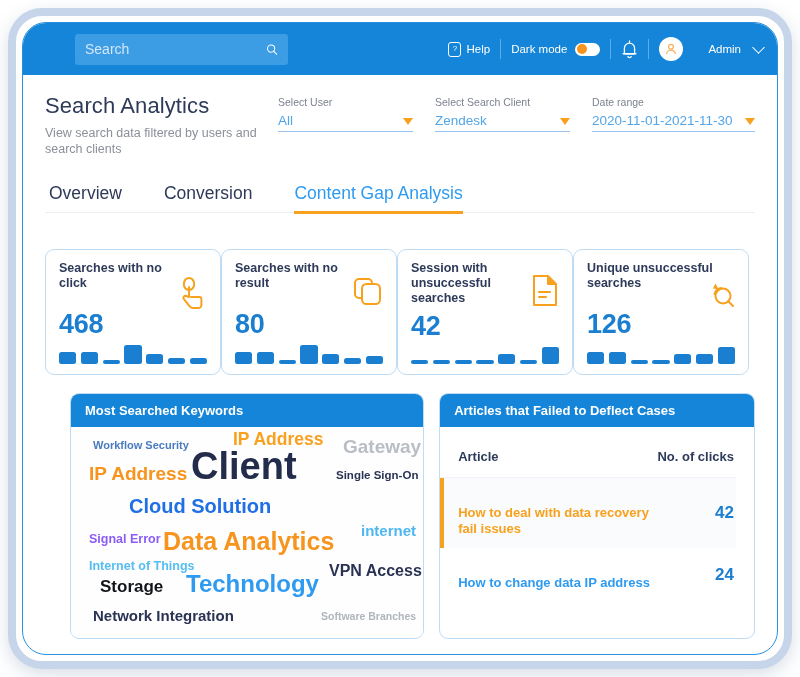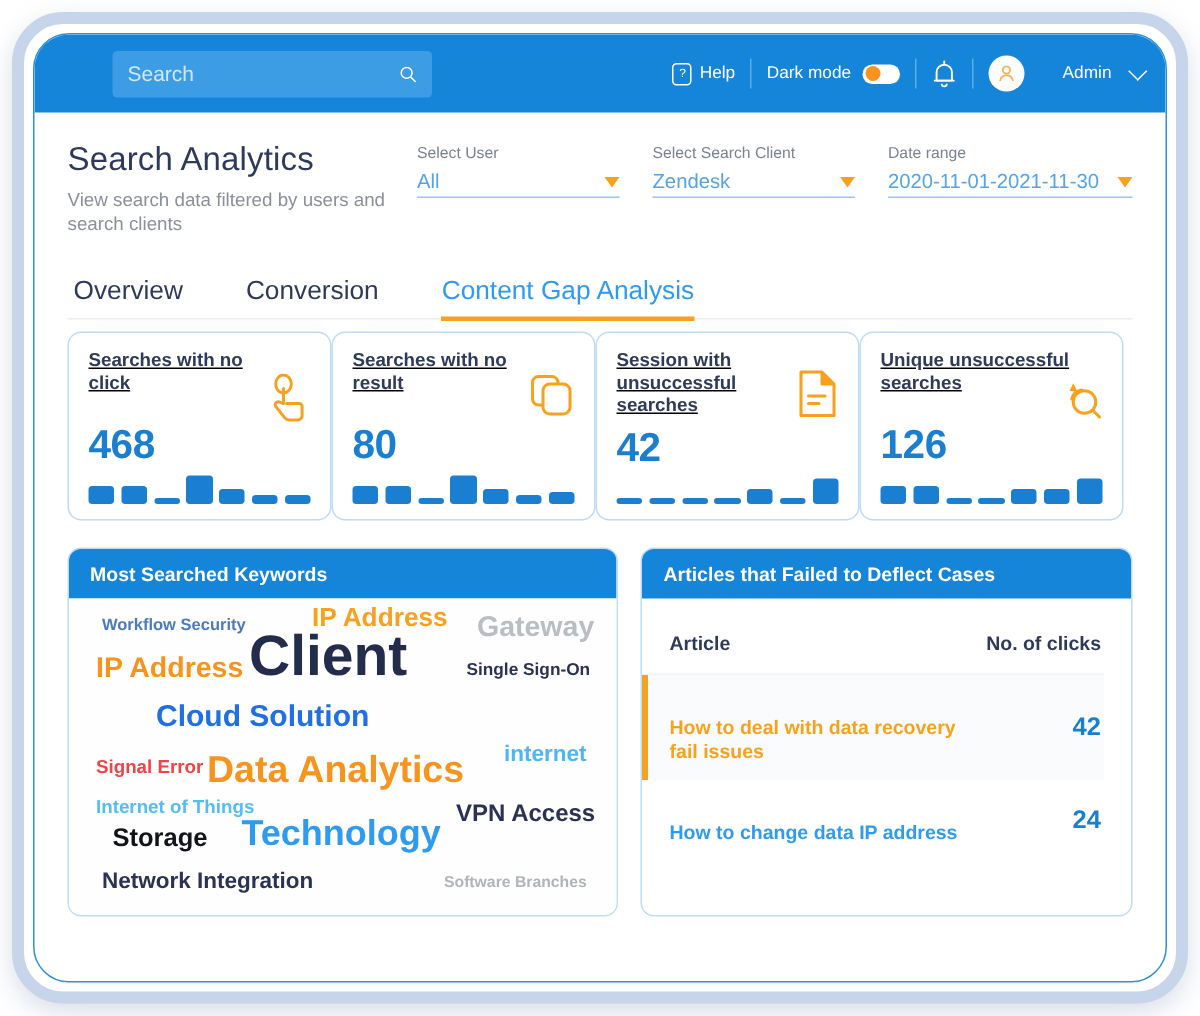--- a/index.html
+++ b/index.html
@@ -123,21 +123,21 @@
     font-size: 17.5px; color: #2e3a59; padding-bottom: 8px;
     position: relative; cursor: pointer;
   }
   .tab.active { color: #2e9bf0; }
   .tab.active::after {
     content: ""; position: absolute; left: 0; right: 0; bottom: -1.5px;
     height: 2.5px; background: #f7a11e;
   }
 
   
-  .kpis { display: flex; margin-top: 8px; text-decoration: underline; }
+  .kpis { display: flex; margin-top: 36px; }
   .kpi {
     width: 176px; height: 126px;
     border: 1px solid #bfdcf5; border-radius: 9px;
     background: #ffffff; padding: 11px 13px 10px 13px;
     position: relative;
   }
   .kpi-title {
     font-size: 12.5px; color: #2e3a59; font-weight: bold; line-height: 15px;
     max-width: 110px;
   }
@@ -155,21 +155,21 @@
   
   .panels { display: flex; gap: 15px; margin-top: 18px; }
   .panel {
     border: 1px solid #bfdcf5; border-radius: 9px; overflow: hidden;
     background: #ffffff;
   }
   .panel-head {
     background: #1485d8; color: #ffffff; font-size: 13px; font-weight: bold;
     padding: 9px 14px;
   }
-  .panel-cloud { width: 370px; height: 246px; }
+  .panel-cloud { width: 370px; height: 246px; margin-left: 25px; }
   .panel-table { width: 330px; height: 246px; }
 
   .cloud { position: relative; width: 100%; height: 209px; background: #fefeff; }
   .cw { position: absolute; white-space: nowrap; font-weight: bold; }
 
   .tbl { padding: 22px 18px 0 0; }
   .tbl-head {
     display: flex; justify-content: space-between; align-items: center;
     font-size: 13px; font-weight: bold; color: #2e3a59;
     padding: 0 2px 13px 18px; border-bottom: 1px solid #f1f2f5;
@@ -368,21 +368,21 @@
           <div class="panel-head">Most Searched Keywords</div>
           <div class="cloud">
               <span class="cw" style="left: 22px; top: 12px; font-size: 11px; color: rgb(74, 123, 191);">Workflow Security</span>
               <span class="cw" style="left: 162px; top: 2px; font-size: 17.5px; color: rgb(247, 161, 30);">IP Address</span>
               <span class="cw" style="left: 272px; top: 9px; font-size: 19px; color: rgb(185, 189, 196);">Gateway</span>
               <span class="cw" style="left: 18px; top: 36px; font-size: 19px; color: rgb(247, 148, 30);">IP Address</span>
               <span class="cw" style="left: 120px; top: 18px; font-size: 38px; color: rgb(36, 44, 76);">Client</span>
               <span class="cw" style="left: 265px; top: 42px; font-size: 11.5px; color: rgb(43, 51, 84);">Single Sign-On</span>
               <span class="cw" style="left: 58px; top: 68px; font-size: 20px; color: rgb(31, 111, 229);">Cloud Solution</span>
               <span class="cw" style="left: 290px; top: 95px; font-size: 15px; color: rgb(79, 183, 240);">internet</span>
-              <span class="cw" style="left: 18px; top: 105px; font-size: 12.5px; color: #ef4444;">Signal Error</span>
+              <span class="cw" style="left: 18px; top: 105px; font-size: 12.5px; color: #8b5cf6;">Signal Error</span>
               <span class="cw" style="left: 92px; top: 100px; font-size: 25px; color: rgb(247, 148, 30);">Data Analytics</span>
               <span class="cw" style="left: 18px; top: 132px; font-size: 12.5px; color: rgb(85, 189, 242);">Internet of Things</span>
               <span class="cw" style="left: 258px; top: 135px; font-size: 16px; color: rgb(43, 51, 84);">VPN Access</span>
               <span class="cw" style="left: 29px; top: 150px; font-size: 17px; color: rgb(17, 20, 24);">Storage</span>
               <span class="cw" style="left: 115px; top: 143px; font-size: 24px; color: rgb(46, 155, 240);">Technology</span>
               <span class="cw" style="left: 22px; top: 180px; font-size: 15px; color: rgb(43, 51, 84);">Network Integration</span>
               <span class="cw" style="left: 250px; top: 183px; font-size: 10.5px; color: rgb(176, 180, 187);">Software Branches</span>
             </div>
         </div>
 

